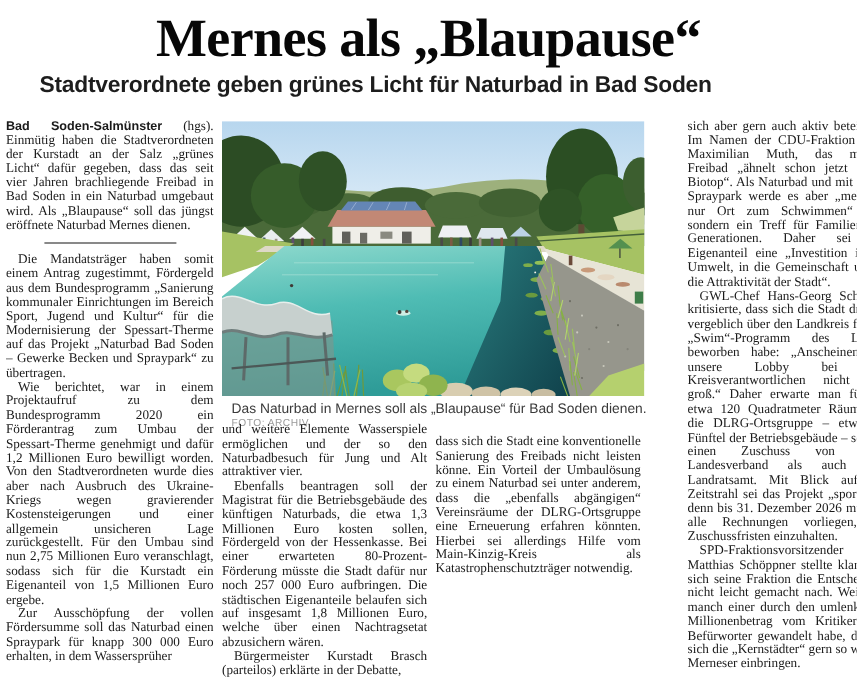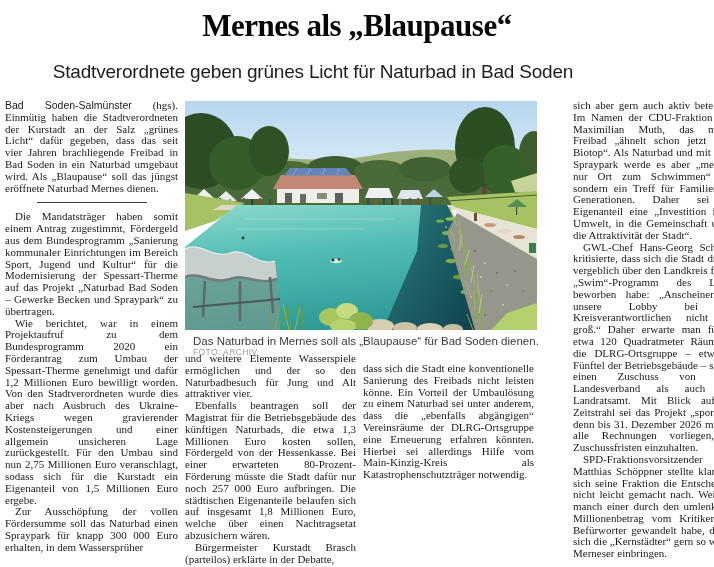--- a/index.html
+++ b/index.html
@@ -3,41 +3,41 @@
 <meta charset="utf-8">
 <style>
   html,body { margin:0; padding:0; background:#ffffff; }
   .page {
     position:relative; width:714px; height:567px; background:#ffffff;
     overflow:hidden; font-family:"Liberation Serif", serif; color:#191919;
   }
   .headline {
     position:absolute; top:10px; left:0; width:714px; margin:0;
     text-align:center; font-family:"Liberation Serif", serif;
-    font-weight:700; font-size:31px; line-height:1.0;
+    font-weight:700; font-size:45px; line-height:1.0;
     letter-spacing:-0.5px; color:#070707; white-space:nowrap;
   }
   .subhead {
     position:absolute; top:62px; left:0; width:626px; margin:0;
     text-align:center; font-family:"Liberation Sans", sans-serif;
-    font-weight:400; font-size:19px; line-height:1.1; color:#1d1d1d;
+    font-weight:700; font-size:19px; line-height:1.1; color:#1d1d1d;
     letter-spacing:-0.2px; white-space:nowrap;
   }
   .col {
     position:absolute; font-size:11px; line-height:11.8px;
     text-align:justify; overflow:hidden; color:#1a1a1a;
     hyphens:auto; -webkit-hyphens:auto;
   }
   .col p { margin:0; }
   .col p.indent { text-indent:10px; }
   #col1 { left:5px;   top:100px; width:173px; height:464px; }
   #col2 { left:185px; top:353px; width:171px; height:213px; }
   #col3 { left:363px; top:363px; width:171px; height:213px; }
   #col4 { left:573px; top:100px; width:168px; height:464px; }
-  .lead-in { font-family:"Liberation Sans", sans-serif; font-weight:400; font-size:10.5px; }
+  .lead-in { font-family:"Liberation Sans", sans-serif; font-weight:700; font-size:10.5px; }
   .divider { border:0; border-top:1px solid #3c3c3c; width:110px; margin:8px auto; }
   #photo-block { position:absolute; left:185px; top:101px; width:352px; margin:0; }
   #photo-block svg { display:block; }
   .caption-row {
     display:flex; justify-content:space-between; align-items:baseline;
     margin-top:5px; font-family:"Liberation Sans", sans-serif;flex-direction:column;
   }
   .caption { font-size:11.5px; color:#3a3a3a; }
   .credit  { font-size:8.5px; color:#9b9b9b; letter-spacing:0.4px; white-space:nowrap; margin-left:8px; }
 </style>

